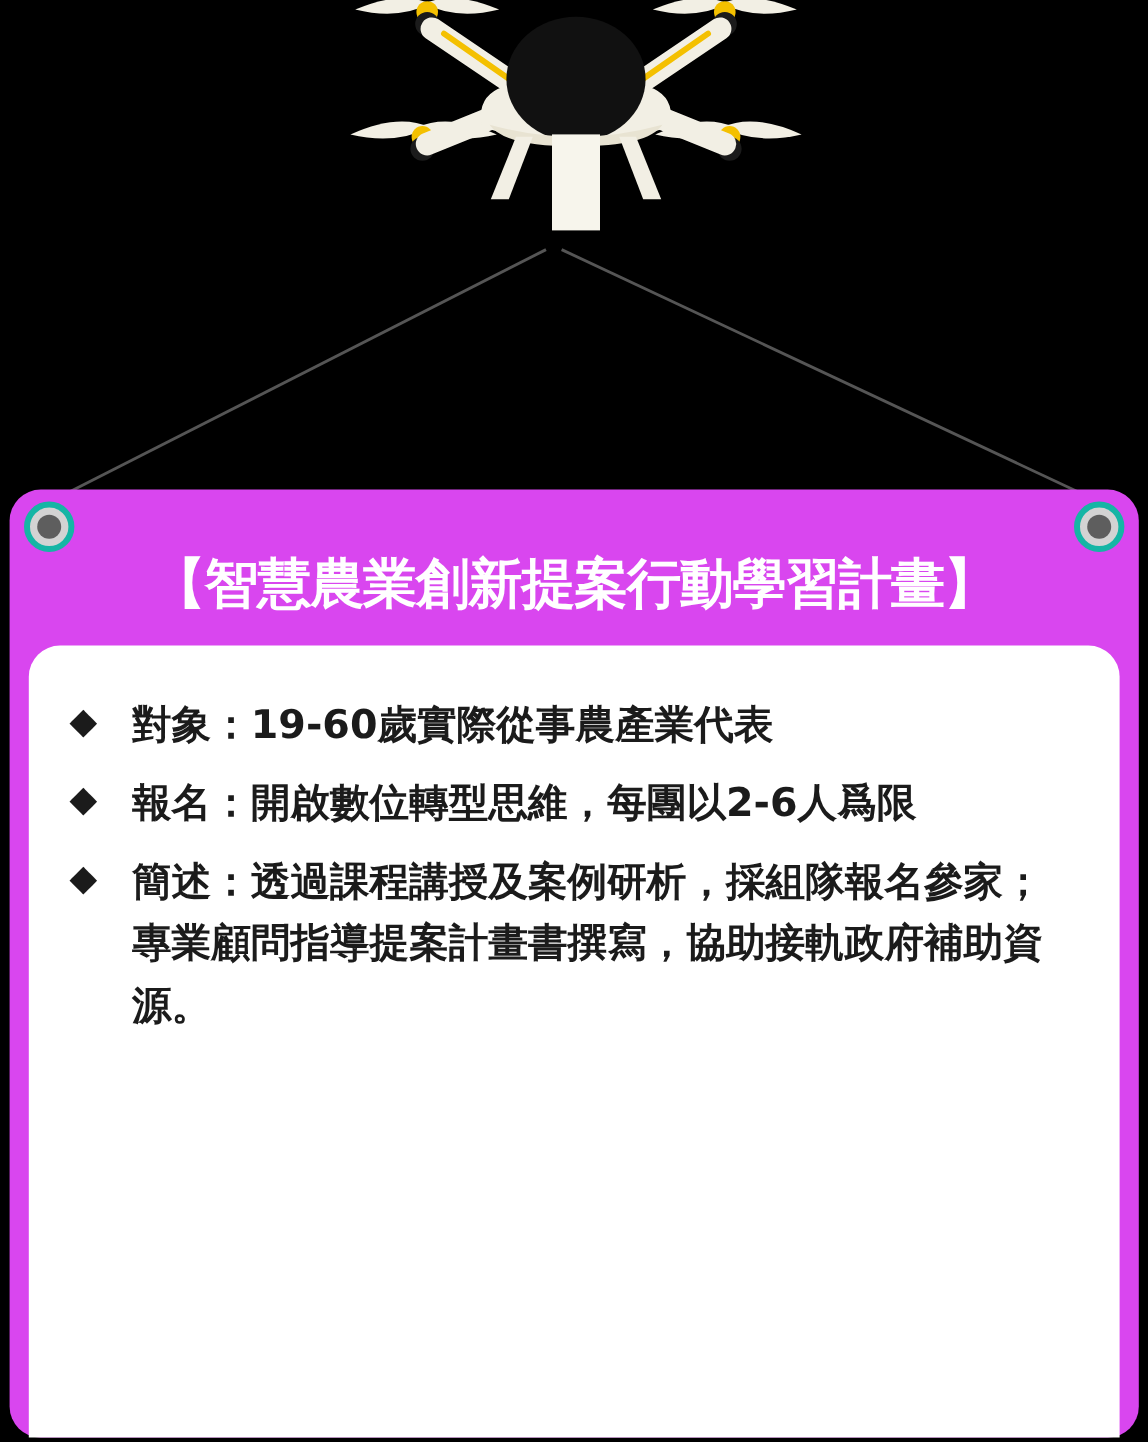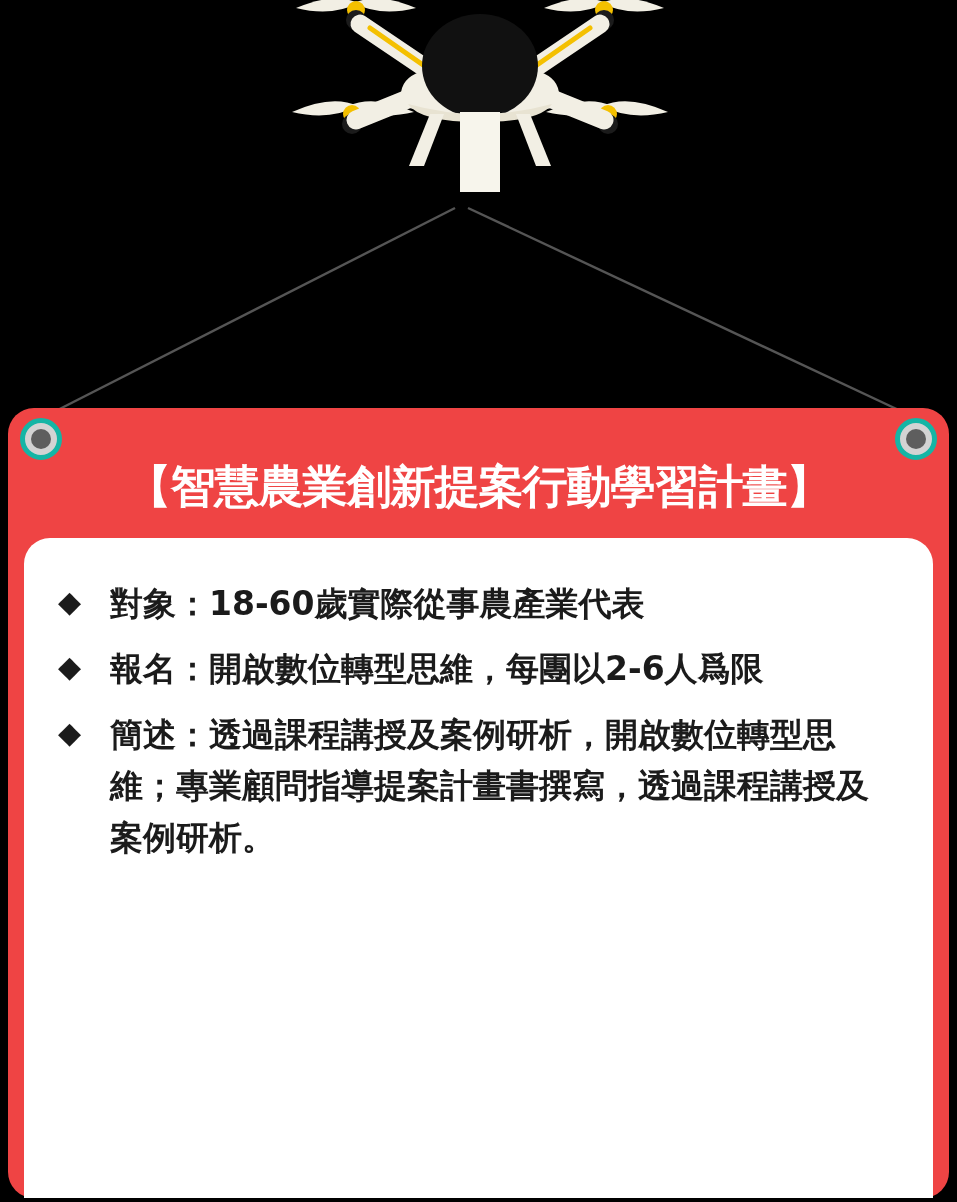--- a/index.html
+++ b/index.html
@@ -38,21 +38,21 @@
     height: 250px;
   }
 
   
   .sign {
     position: absolute;
     left: 8px;
     top: 408px;
     width: 941px;
     height: 790px;
-    background: #ef4444;
+    background: #d946ef;
     border-radius: 26px;
     box-sizing: border-box;
   }
   .grommet {
     position: absolute;
     width: 42px;
     height: 42px;
     border-radius: 50%;
     background: #d3d3d3;
     border: 5px solid #15b5a5;
@@ -194,25 +194,25 @@
 <div class="sign">
   <div class="grommet left"></div>
   <div class="grommet right"></div>
 
   <div class="sign-title">【智慧農業創新提案行動學習計畫】</div>
 
   <div class="card">
     <ul class="bullet-list">
       <li class="bullet-row">
         <span class="bullet-mark">◆</span>
-        <span class="bullet-text">對象：18-60歲實際從事農產業代表</span>
+        <span class="bullet-text">對象：19-60歲實際從事農產業代表</span>
       </li>
       <li class="bullet-row">
         <span class="bullet-mark">◆</span>
         <span class="bullet-text">報名：開啟數位轉型思維，每團以2-6人爲限</span>
       </li>
       <li class="bullet-row">
         <span class="bullet-mark">◆</span>
-        <span class="bullet-text">簡述：透過課程講授及案例研析，開啟數位轉型思維；專業顧問指導提案計畫書撰寫，透過課程講授及案例研析。</span>
+        <span class="bullet-text">簡述：透過課程講授及案例研析，採組隊報名參家；專業顧問指導提案計畫書撰寫，協助接軌政府補助資源。</span>
       </li>
     </ul>
   </div>
 </div>
 
 </body></html>

